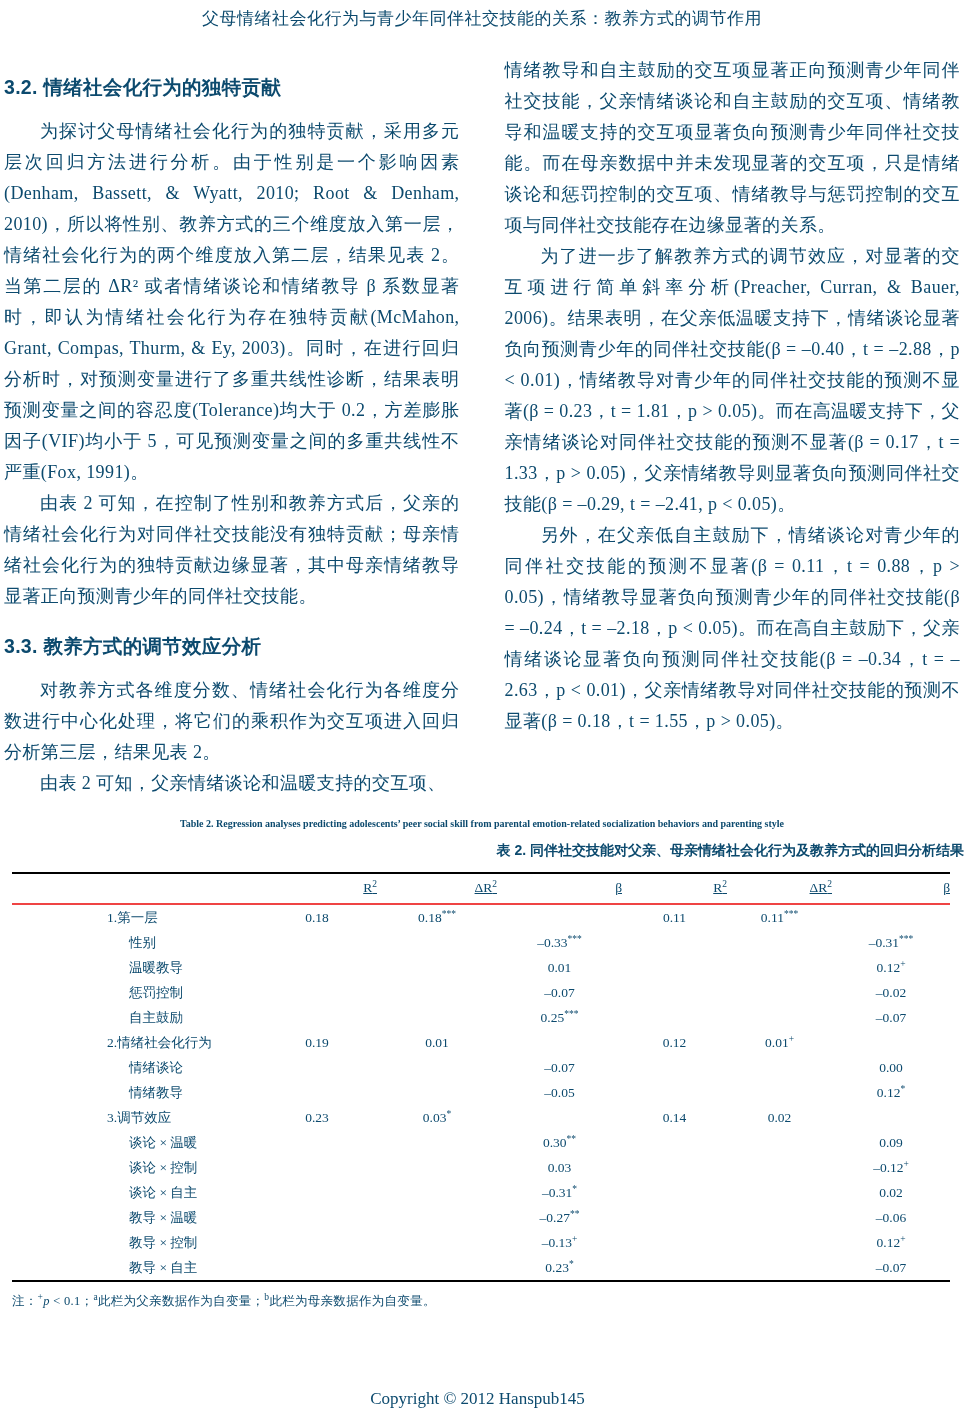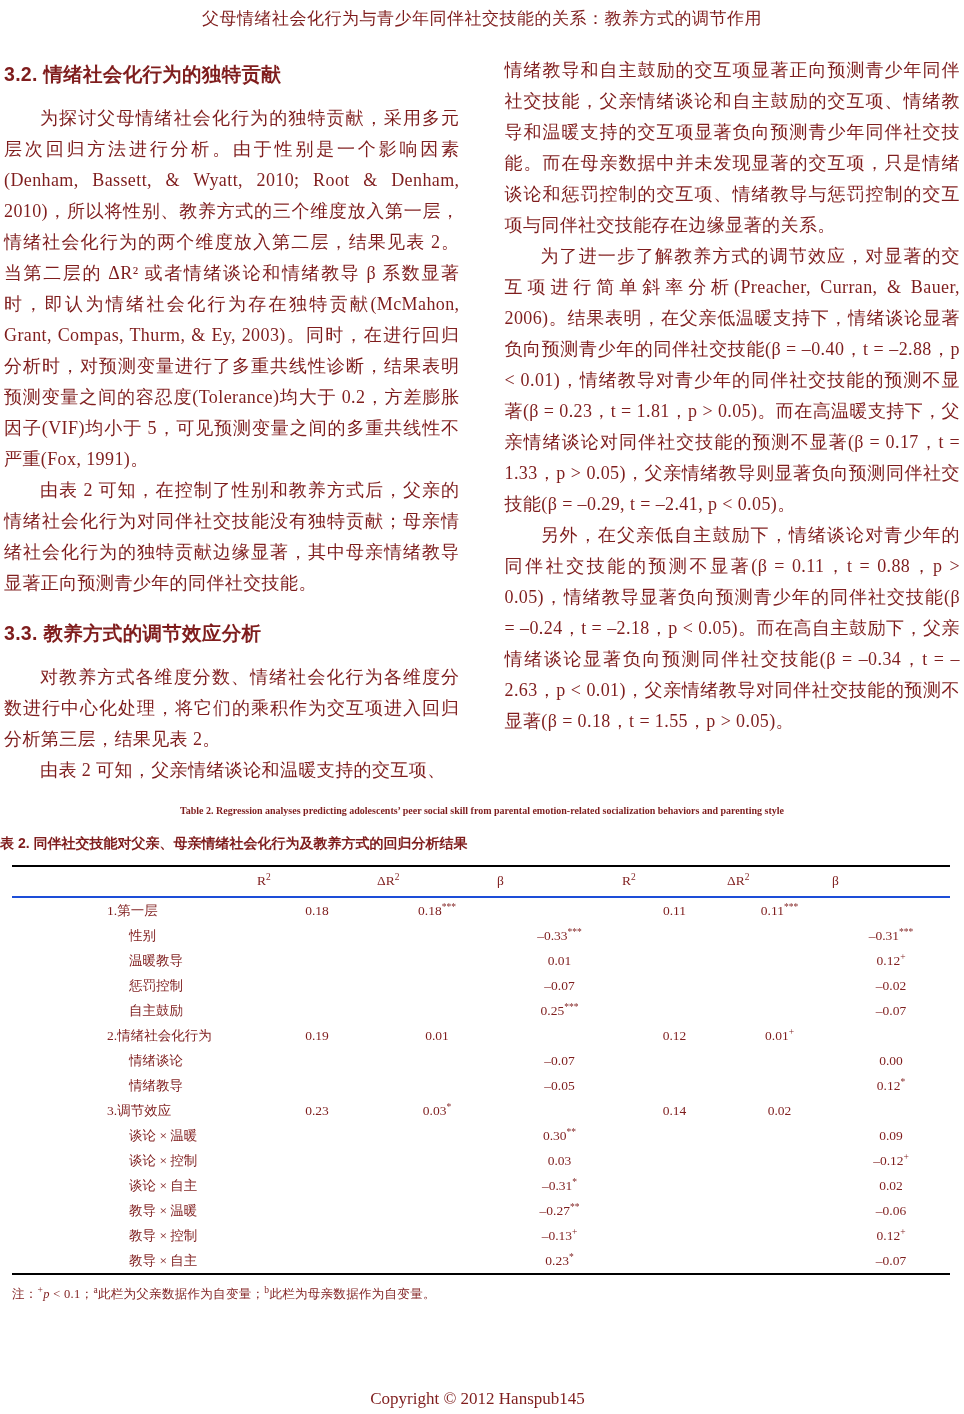--- a/index.html
+++ b/index.html
@@ -1,49 +1,49 @@
 <!DOCTYPE html>
 <html><head>
 <meta charset="utf-8">
 <style>
   html,body { margin:0; padding:0; background:#ffffff; }
   .page {
     position:relative; width:964px; height:1414px; overflow:hidden;
-    background:#ffffff; color:#7f1d1d;
+    background:#ffffff; color:#0c4a6e;
     font-family:"Liberation Serif","DejaVu Serif",serif;
   }
   .running-head {
     margin-top:7px; text-align:center; font-size:17px; letter-spacing:0.5px;
   }
   .columns { display:flex; gap:45px; margin:25px 4px 0 4px; }
   .col { flex:1; min-width:0; text-align:justify; font-size:18px; line-height:31px; letter-spacing:0.4px; }
   .col p { margin:0; text-indent:2em; }
   .col p.noindent { text-indent:0; }
   .col h2 {
     font-family:"Liberation Sans","DejaVu Sans",sans-serif;
-    font-size:19.5px; font-weight:bold; margin:4px 0 13px 0;
+    font-size:19.5px; font-weight:bold; margin:17px 0 13px 0;
     text-align:left; letter-spacing:0.3px;
   }
   .col h2.h33 { margin-top:19px; }
   .caption-en {
     margin:16px 10px 0 10px; text-align:center; font-weight:bold;
     font-size:10px; line-height:18px;
   }
   .caption-zh {
     font-family:"Liberation Sans","DejaVu Sans",sans-serif;
-    margin-top:13px; text-align:left; font-weight:bold; font-size:14px; line-height:20px;
+    margin-top:7px; text-align:right; font-weight:bold; font-size:14px; line-height:20px;
   }
   table.reg {
     width:938px; margin:12px 14px 0 12px; border-collapse:collapse;
     border-top:2px solid #000; border-bottom:2px solid #000;
     font-size:13.5px; table-layout:fixed;
   }
   table.reg td { overflow:visible; white-space:nowrap; }
   tr.spanner td.grp { border-bottom:1px solid #000; text-align:center; padding:7px 0 5px 0; }
-  tr.colhead td { text-align:left; padding:6px 0 7px 0; border-bottom:2px solid #1d4ed8; }
+  tr.colhead td { text-align:right; padding:6px 0 7px 0; border-bottom:2px solid #ef4444;text-decoration:underline; }
   tbody td { text-align:center; height:25px; padding:0; }
   tbody td.lbl { text-align:left; }
   tr.lv0 td.lbl { padding-left:95px; }
   tr.lv1 td.lbl { padding-left:117px; }
   sup { font-size:9.5px; line-height:0; }
   .note { margin:11px 12px 0 12px; font-size:12.5px; letter-spacing:0.3px; }
   .note i { font-style:italic; }
   .footer {
     position:absolute; left:4px; right:13px; bottom:5px;
     display:flex; justify-content:center; font-size:17px;

